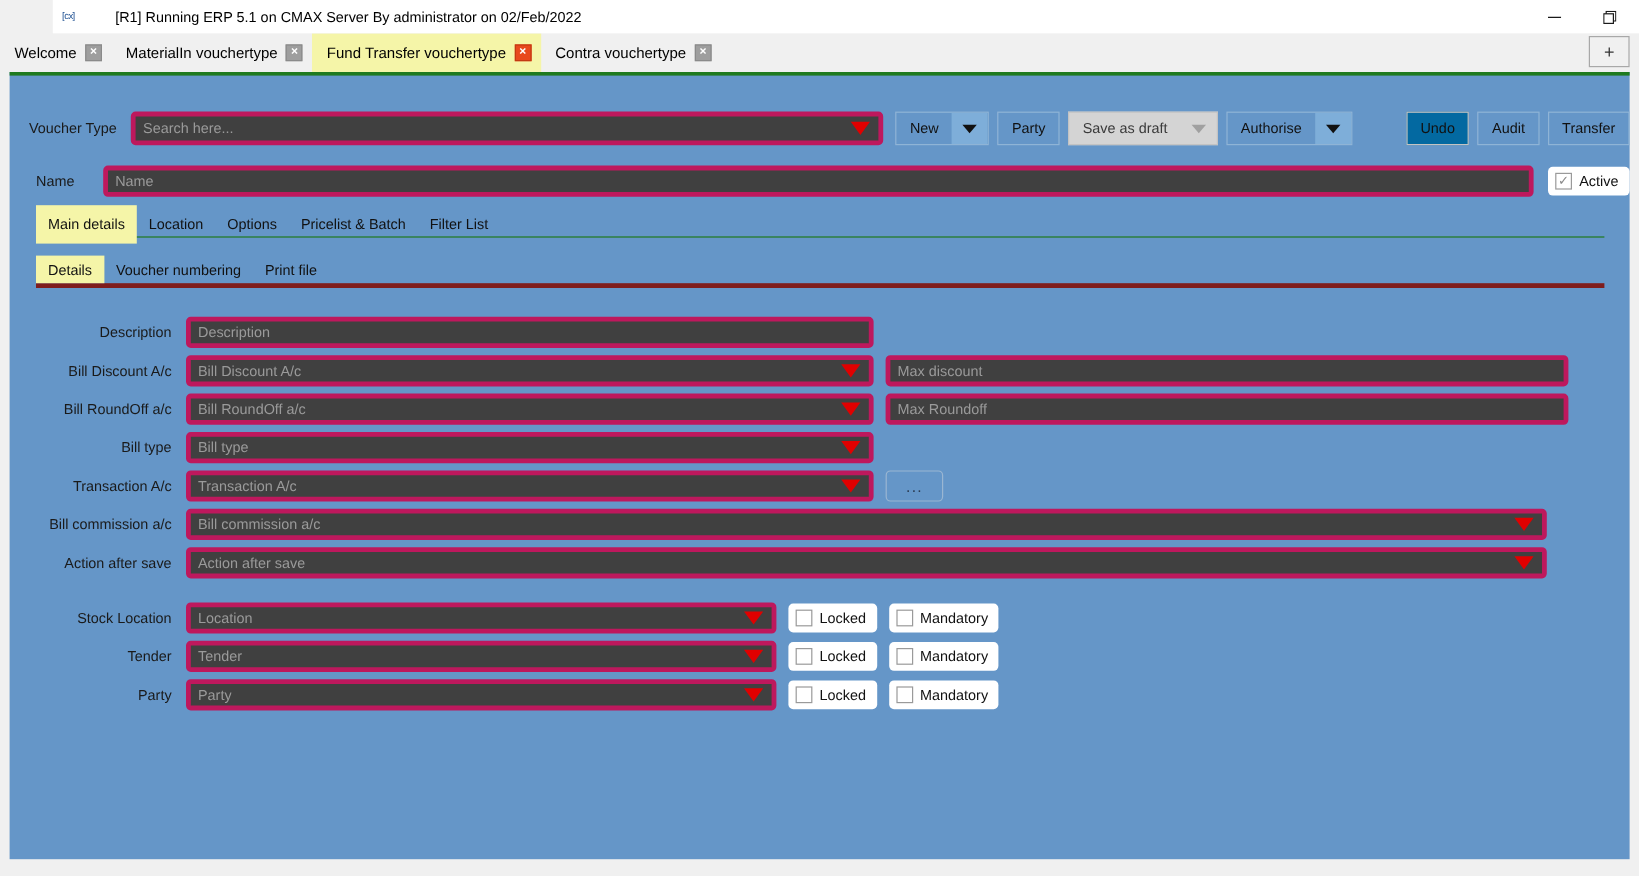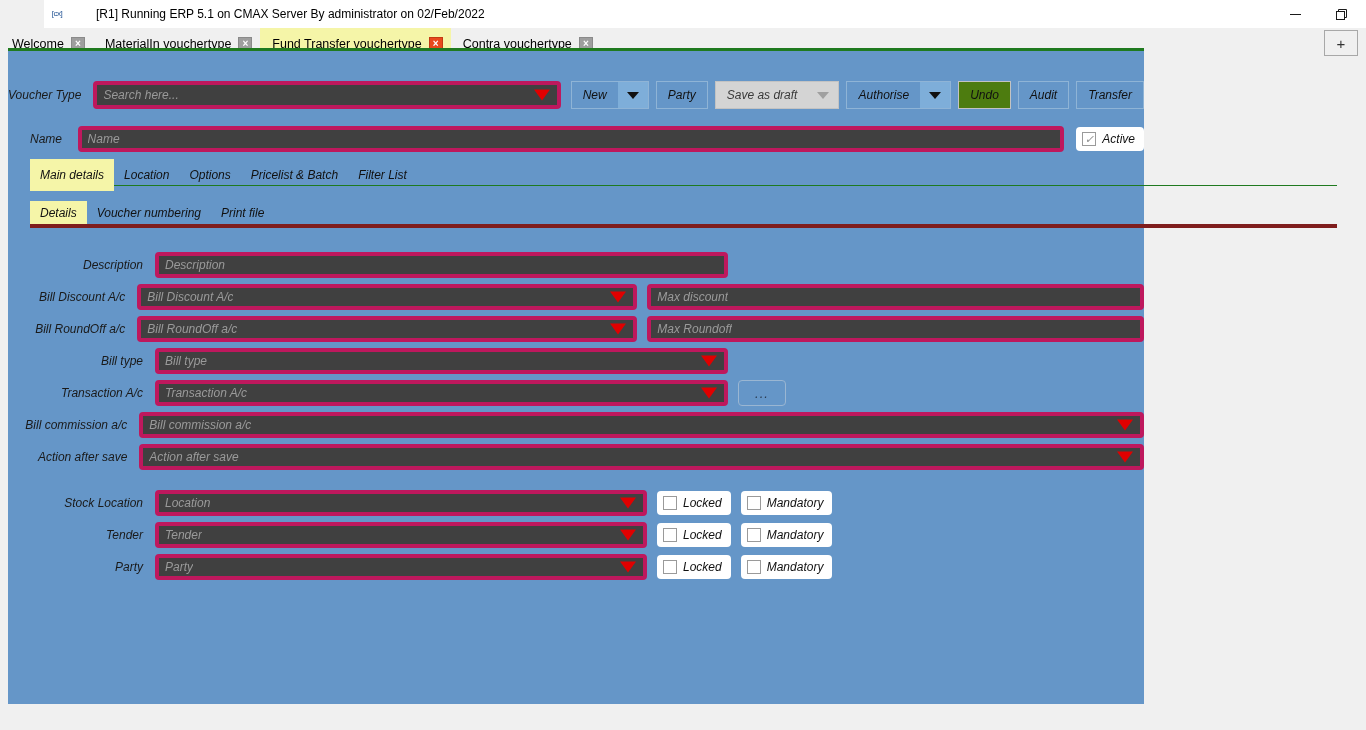--- a/index.html
+++ b/index.html
@@ -82,25 +82,24 @@
     width: 34px; height: 26px;
     border: 1px solid #a8a8a8;
     background: #f0f0f0;
     display: flex; align-items: center; justify-content: center;
     font-size: 15px; color: #333; line-height: 1;
   }
 
   
   .frame {
     position: absolute;
-    left: 8px; top: 48px;
-    width: 1136px; height: 656px;
+    left: 8px; top: 60px;
+    width: 1350px; height: 656px;
     background: #6596c8;
     border-top: 3px solid #1f7a1f;
-    font-style: italic;
   }
   .content { position: relative; width: 100%; height: 100%; }
 
   
   .lbl {
     font-size: 12px; color: #1a1a1a;
     white-space: nowrap;
   }
   .fld {
     background: #404040;
@@ -151,21 +150,21 @@
     width: 30px; height: 100%;
     background: #7eaed9;
     display: flex; align-items: center; justify-content: center;
   }
   .tb-btn .arrow-box .tri {
     width: 0; height: 0;
     border-left: 6px solid transparent;
     border-right: 6px solid transparent;
     border-top: 7px solid #111;
   }
-  .tb-btn.filled { background: #4d7c0f; border-color: #c3c3c3; }
+  .tb-btn.filled { background: #0369a1; border-color: #c3c3c3; margin-left: 38px; }
   .tb-btn.disabled { background: #d4d4d4; border-color: #c3c3c3; color: #3a3a3a; }
   .tb-btn.disabled .arrow-box { background: transparent; }
   .tb-btn.disabled .arrow-box .tri { border-top-color: #a0a0a0; }
 
   
   .row-name {
     position: absolute; left: 0; top: 74px;
     width: 100%; height: 28px;
     display: flex; align-items: center;
   }

